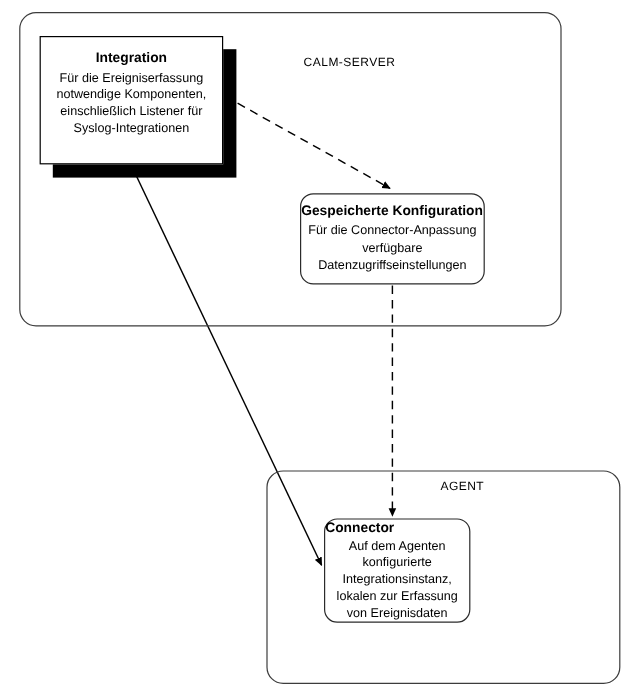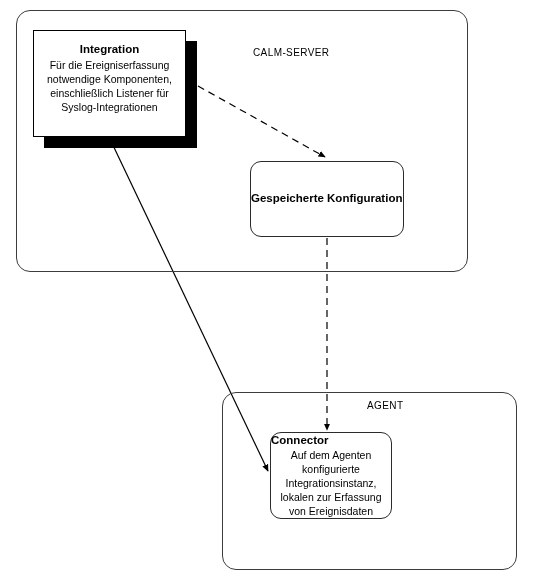--- a/index.html
+++ b/index.html
@@ -180,20 +180,23 @@
   <div id="integration-node">
     <div class="node-title">Integration</div>
     <div class="node-desc">Für die Ereigniserfassung
 notwendige Komponenten,
 einschließlich Listener für
 Syslog-Integrationen</div>
   </div>
 
   <div class="rounded-node" id="stored-config-node">
     <div class="node-title">Gespeicherte Konfiguration</div>
+    <div class="node-desc">Für die Connector-Anpassung
+verfügbare
+Datenzugriffseinstellungen</div>
   </div>
 
   <div class="rounded-node" id="connector-node">
     <div class="node-title">Connector</div>
     <div class="node-desc">Auf dem Agenten
 konfigurierte
 Integrationsinstanz,
 lokalen zur Erfassung von
 Ereignisdaten</div>
   </div>

